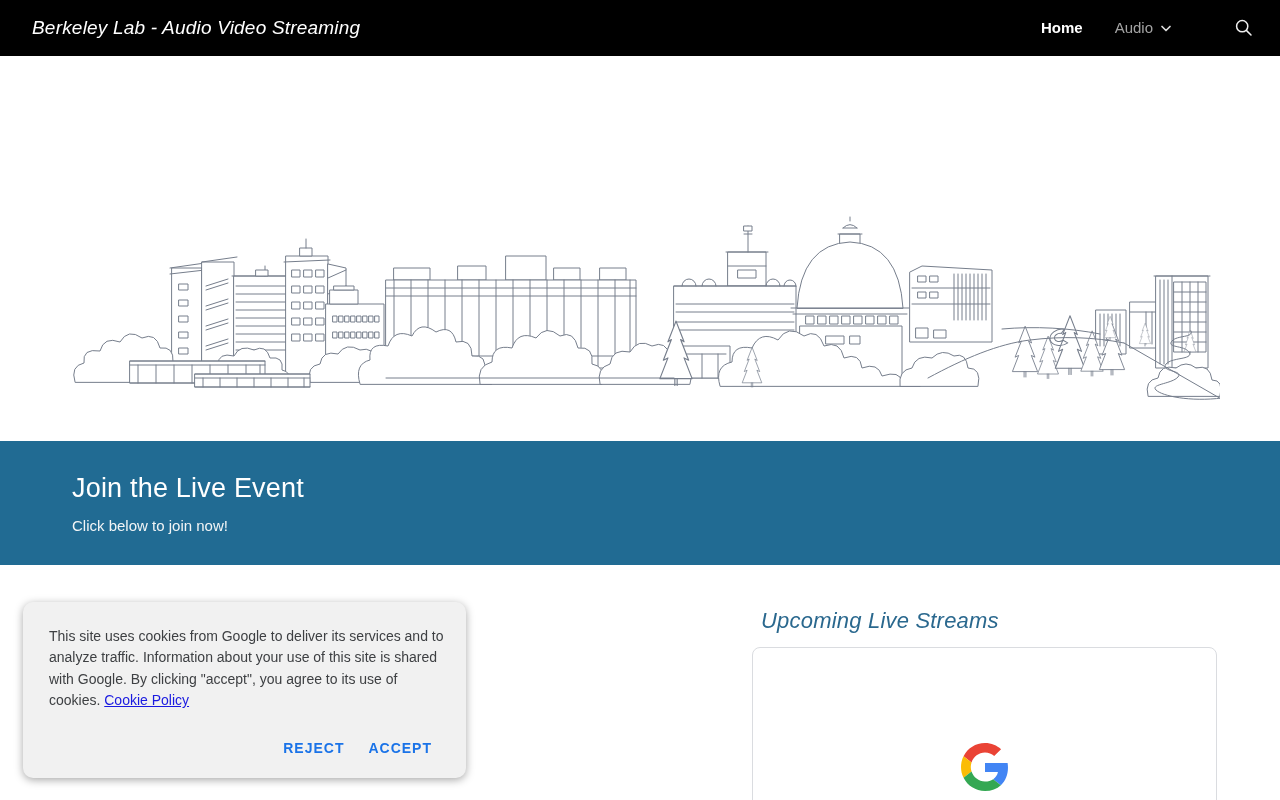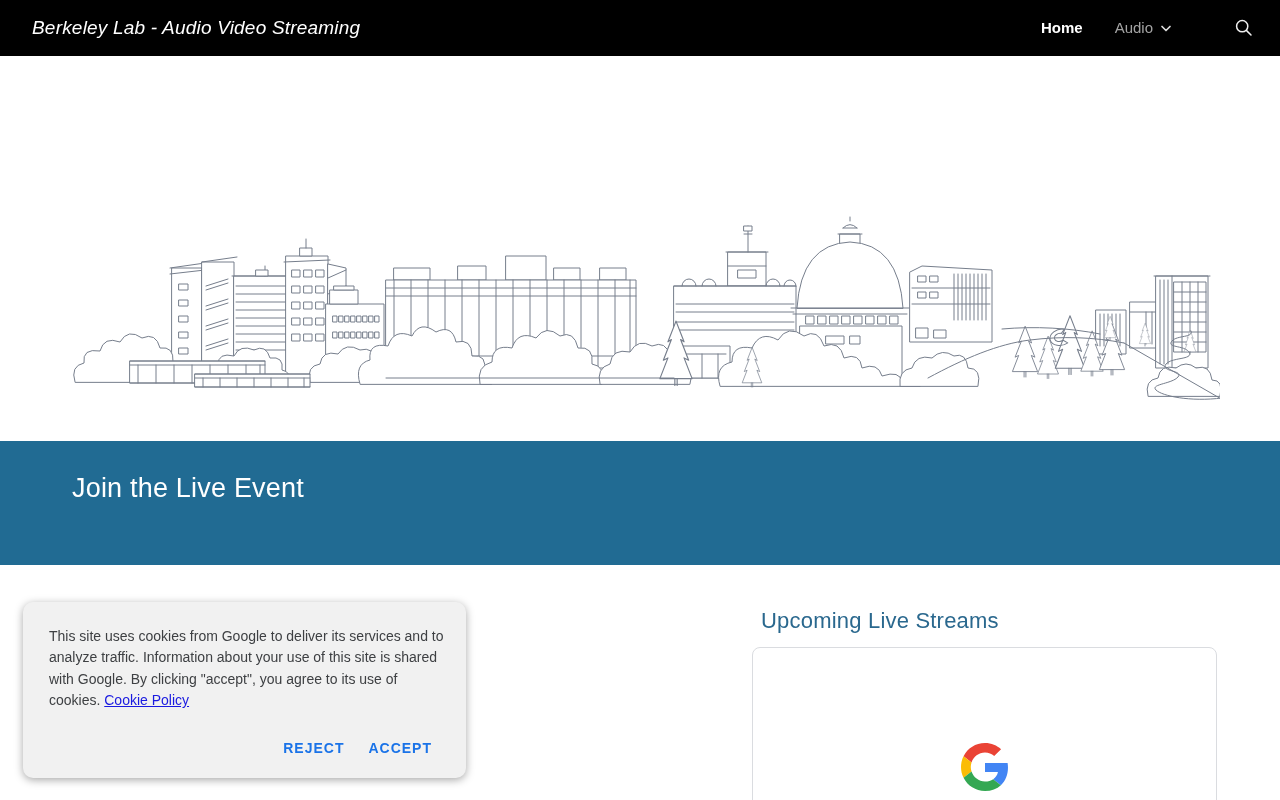--- a/index.html
+++ b/index.html
@@ -23,21 +23,21 @@
   .hero { position: absolute; top: 56px; left: 0; width: 1280px; height: 385px; background: #fff; }
   .hero svg { position: absolute; left: 60px; top: 160px; }
 
   
   .banner { position: absolute; top: 441px; left: 0; width: 1280px; height: 148px;
     background: #216b93; padding: 32px 0 0 72px; }
   .banner-title { color: #fff; font-size: 27px; font-weight: 400; letter-spacing: .2px; }
   .banner-sub { color: #f2f5f6; font-size: 15px; margin-top: 13px; }
 
   
-  .content { position: absolute; top: 565px; left: 0; width: 1280px; height: 235px; background: #fff; }
+  .content { position: absolute; top: 565px; left: 0; width: 1280px; height: 235px; background: #fff; font-style: italic; }
   .section-title { position: absolute; left: 761px; top: 43px; font-size: 22px; font-weight: 400;
     color: #2a688e; letter-spacing: .2px; }
   .embed-card { position: absolute; left: 752px; top: 82px; width: 465px; height: 240px;
     background: #fff; border: 1px solid #dadce0; border-radius: 8px;
     display: flex; align-items: center; justify-content: center; }
 
   
   .cookie { position: absolute; left: 23px; top: 602px; width: 443px; background: #f1f1f1;
     border-radius: 10px; box-shadow: 0 2px 8px rgba(0,0,0,.35); padding: 24px 22px 14px 26px; z-index: 10; }
   .cookie-text { font-size: 14px; line-height: 21.4px; color: #3e4043; }
@@ -229,20 +229,21 @@
 
       <g transform="translate(997,122) rotate(-12)">
         <path d="M9,-7 A11,8 0 1 0 9.5,7 L5.5,3.5 A5.5,4 0 1 1 5.2,-3.6 Z"></path>
       </g>
     </g>
   </svg>
 </div>
 
 <div class="banner">
   <div class="banner-title">Join the Live Event</div>
+  <div class="banner-sub">Click below to join now!</div>
 </div>
 
 <div class="content">
   <div class="section-title">Upcoming Live Streams</div>
   <div class="embed-card">
     <svg width="48" height="48" viewBox="0 0 48 48">
       <path fill="#EA4335" d="M24 9.5c3.54 0 6.71 1.22 9.21 3.6l6.85-6.85C35.9 2.38 30.47 0 24 0 14.62 0 6.51 5.38 2.56 13.22l7.98 6.19C12.43 13.72 17.74 9.5 24 9.5z"></path>
       <path fill="#4285F4" d="M46.98 24.55c0-1.57-.15-3.09-.38-4.55H24v9.02h12.94c-.58 2.96-2.26 5.48-4.78 7.18l7.73 6c4.51-4.18 7.09-10.36 7.09-17.65z"></path>
       <path fill="#FBBC05" d="M10.53 28.59c-.48-1.45-.76-2.99-.76-4.59s.27-3.14.76-4.59l-7.98-6.19C.92 16.46 0 20.12 0 24c0 3.88.92 7.54 2.56 10.78l7.97-6.19z"></path>
       <path fill="#34A853" d="M24 48c6.48 0 11.93-2.13 15.89-5.81l-7.73-6c-2.15 1.45-4.92 2.3-8.16 2.3-6.26 0-11.57-4.22-13.47-9.91l-7.98 6.19C6.51 42.62 14.62 48 24 48z"></path>

